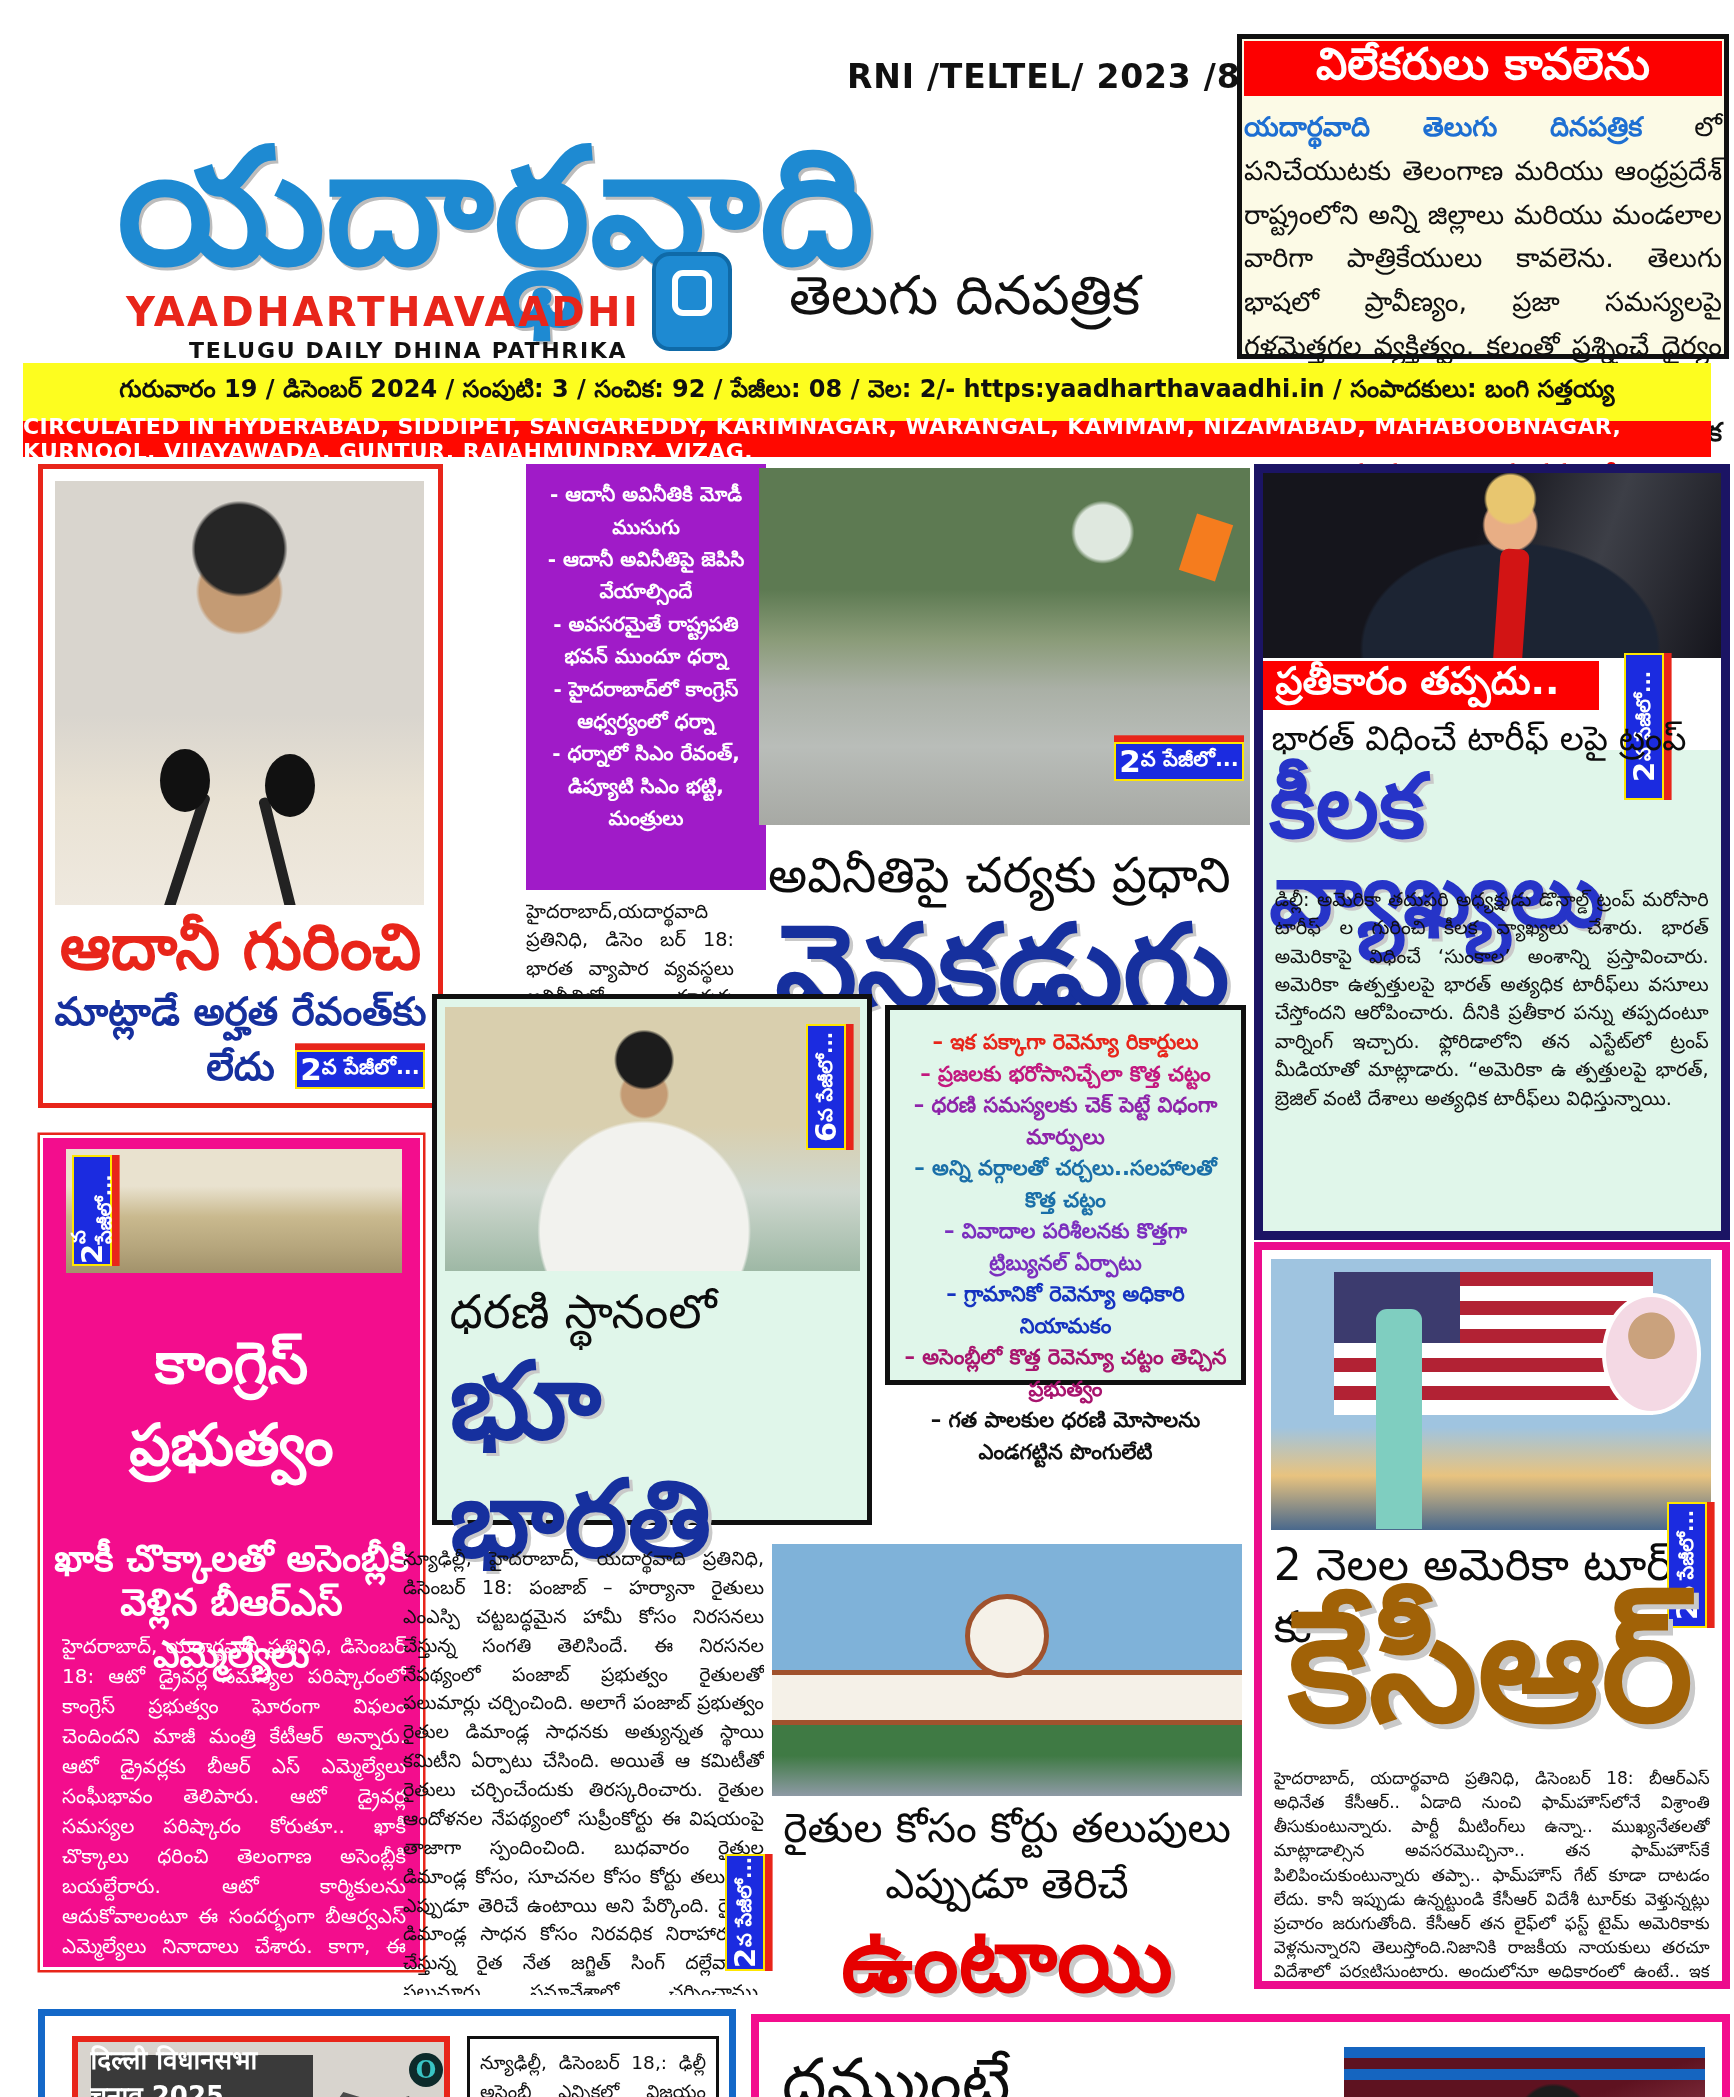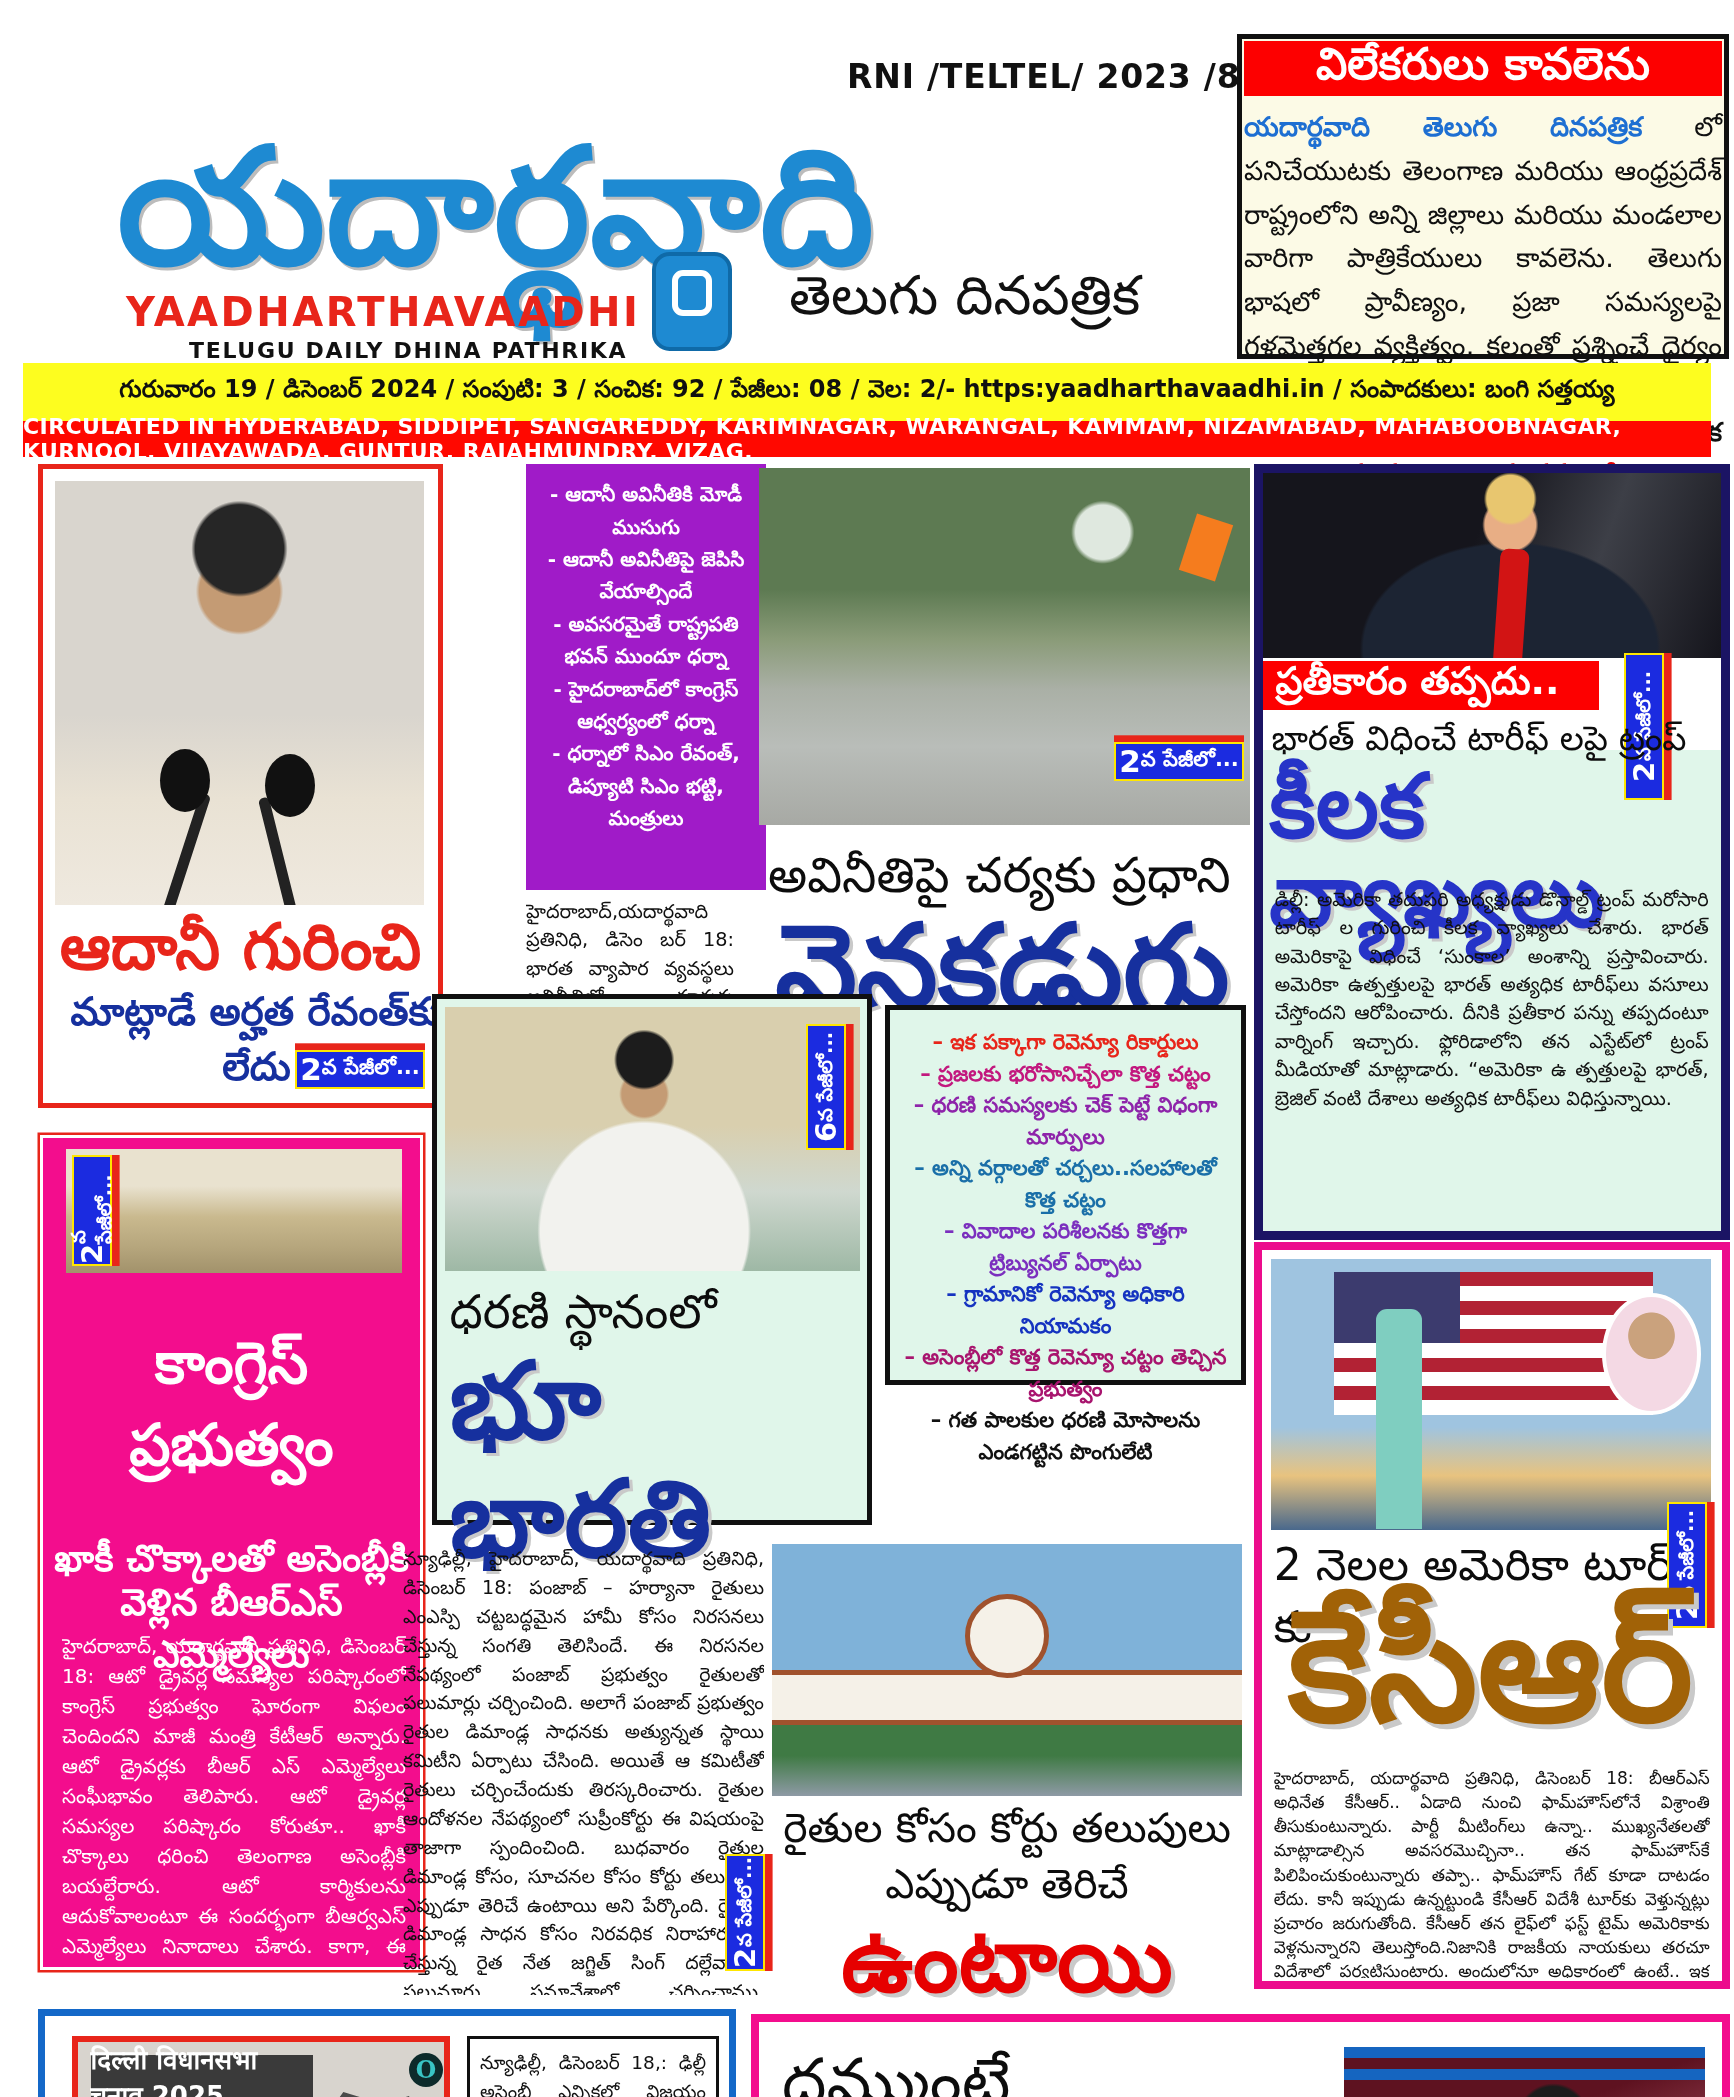--- a/index.html
+++ b/index.html
@@ -133,21 +133,21 @@
   <div class="abs circstrip" style="left:23px;top:421px;width:1688px;height:36px">CIRCULATED IN HYDERABAD, SIDDIPET, SANGAREDDY, KARIMNAGAR, WARANGAL, KAMMAM, NIZAMABAD, MAHABOOBNAGAR, KURNOOL, VIJAYAWADA, GUNTUR, RAJAHMUNDRY, VIZAG.</div>
 
   <div class="abs" style="left:38px;top:464px;width:405px;height:644px;border:5.9px solid #e8251a;background:#fff">
     <div class="photo photo-kishan" style="left:11.7px;top:11.7px;width:369px;height:424px">
       <div class="mic" style="left:126px;top:310px;transform:rotate(18deg)"></div>
       <div class="mic" style="left:218px;top:315px;transform:rotate(-14deg)"></div>
       <div class="michead" style="left:105px;top:268px"></div>
       <div class="michead" style="left:210px;top:273px"></div>
     </div>
     <div class="abs red-h c" style="left:0;top:443px;width:100%;font-size:64px;line-height:1.1">ఆదానీ గురించి</div>
-    <div class="abs blue-h c" style="left:16px;top:520px;width:100%;font-size:39px;text-shadow:none">మాట్లాడే అర్హత రేవంత్‌కు లేదు</div>
+    <div class="abs blue-h c" style="left:0;top:520px;width:100%;font-size:39px;text-shadow:none">మాట్లాడే అర్హత రేవంత్‌కు లేదు</div>
     <div class="abs hbadge" style="left:252px;top:581px;width:130px">
       <span class="bnum">2</span>
         <span class="brest">వ పేజీలో...</span>
     </div>
   </div>
 
   <div class="abs bullets-purple" style="left:526px;top:464px;width:240px;height:426px;padding:14.3px 8.4px">
     <div>- ఆదానీ అవినీతికి మోడీ ముసుగు</div>
     <div>- ఆదానీ అవినీతిపై జెపిసి వేయాల్సిందే</div>
     <div>- అవసరమైతే రాష్ట్రపతి భవన్ ముందూ ధర్నా</div>

